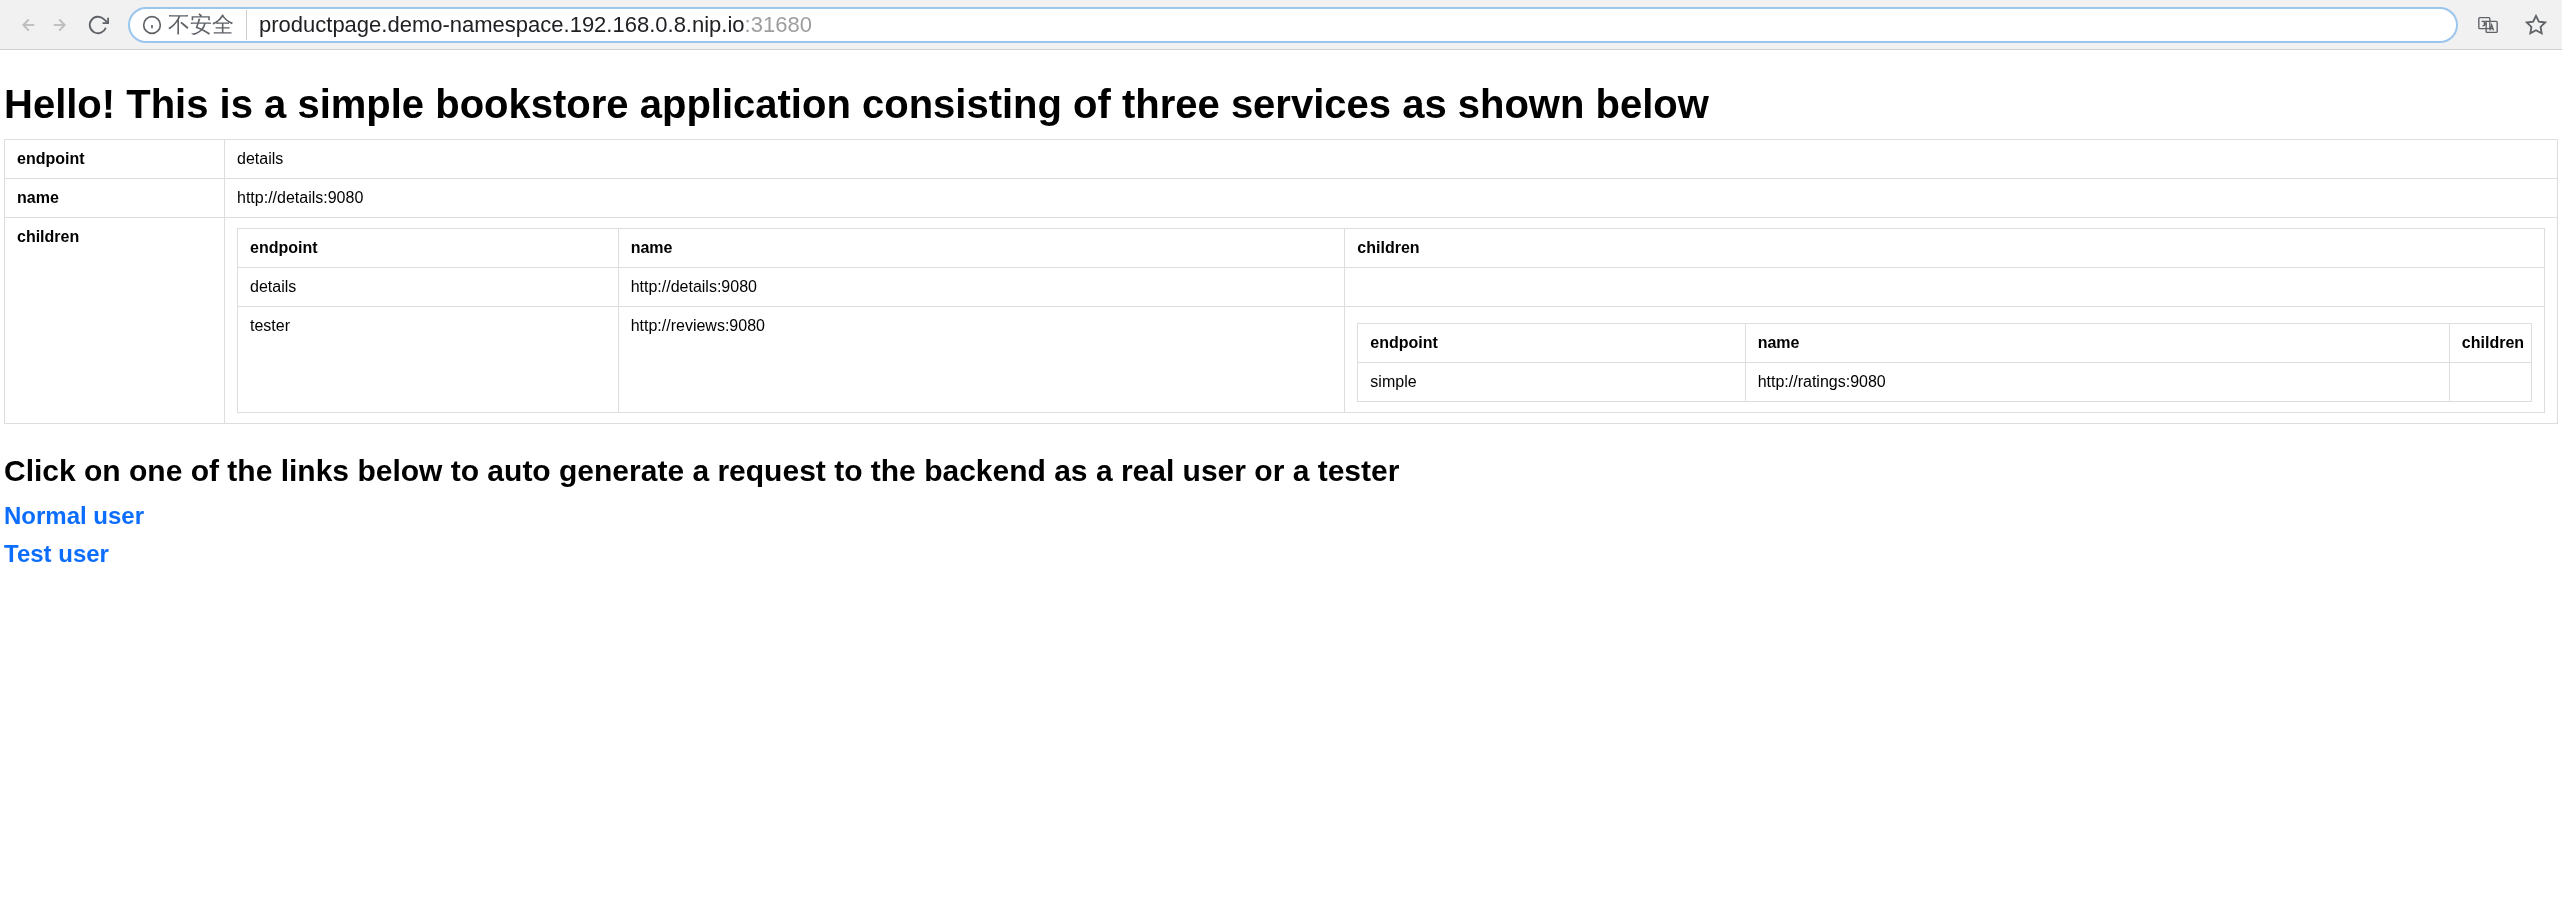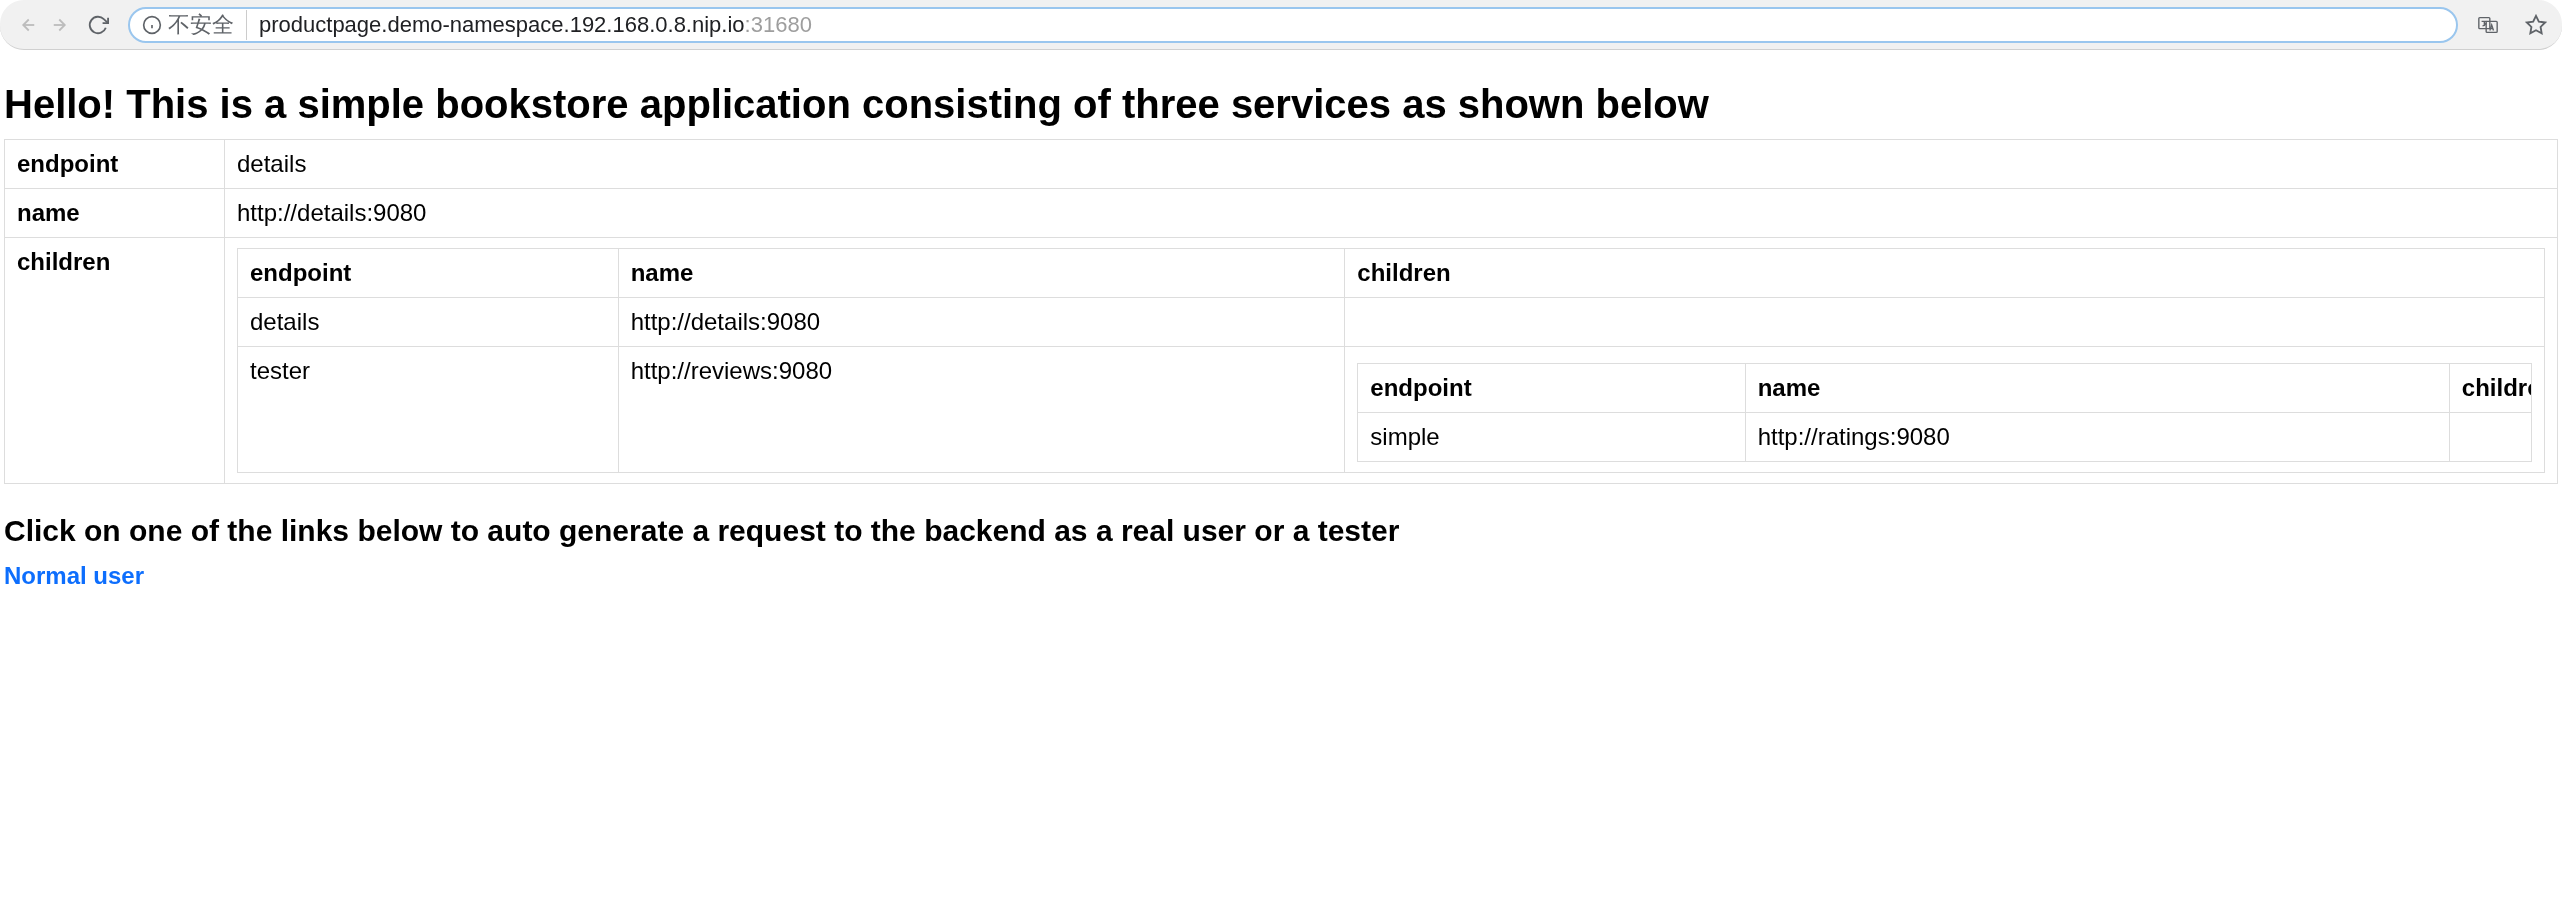--- a/index.html
+++ b/index.html
@@ -12,21 +12,20 @@
       background: #fff;
       width: 2562px;
     }
     .browser-toolbar {
       display: flex;
       align-items: center;
       height: 50px;
       background: #f1f1f1;
       border-bottom: 1px solid #d0d0d0;
       padding: 0 8px;
-      border-radius: 24px;
     }
     .nav-btn {
       width: 36px;
       height: 36px;
       display: flex;
       align-items: center;
       justify-content: center;
       border-radius: 50%;
       cursor: pointer;
       color: #5f6368;
@@ -88,21 +87,21 @@
     }
     h2.subtitle {
       font-size: 30px;
       font-weight: 700;
       color: #000;
       margin: 30px 0 14px 0;
     }
     table {
       border-collapse: collapse;
       width: 100%;
-      font-size: 24px;
+      font-size: 16px;
       table-layout: fixed;
     }
     table.outer {
       border: 1px solid #ddd;
     }
     table.outer > tbody > tr > th,
     table.outer > tbody > tr > td {
       border: 1px solid #ddd;
       padding: 10px 12px;
       text-align: left;
@@ -267,14 +266,15 @@
           </table>
         </td>
       </tr>
     </tbody>
   </table>
 
   <h2 class="subtitle">Click on one of the links below to auto generate a request to the backend as a real user or a tester</h2>
 
   <div class="links-block">
     <p><a href="#">Normal user</a></p>
+    <p><a href="#">Test user</a></p>
   </div>
 </div>
 
 </body></html>

